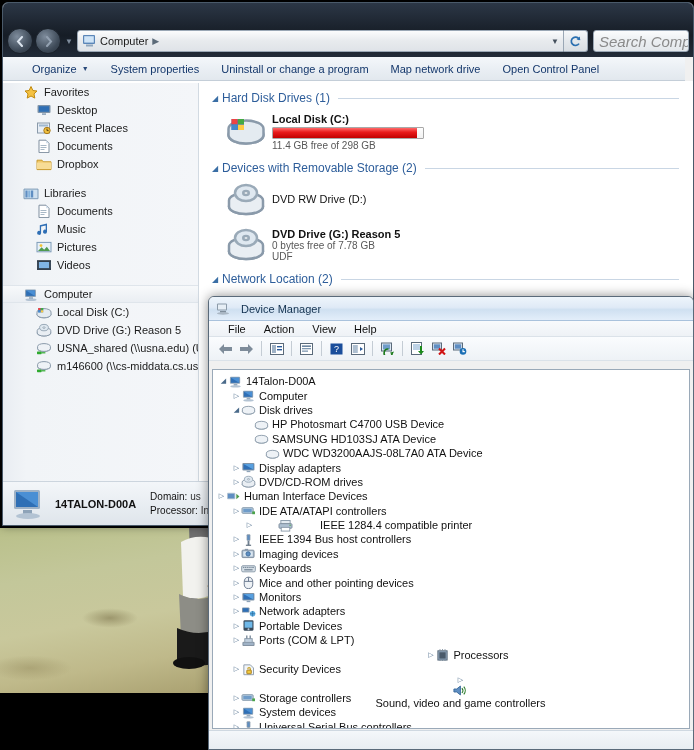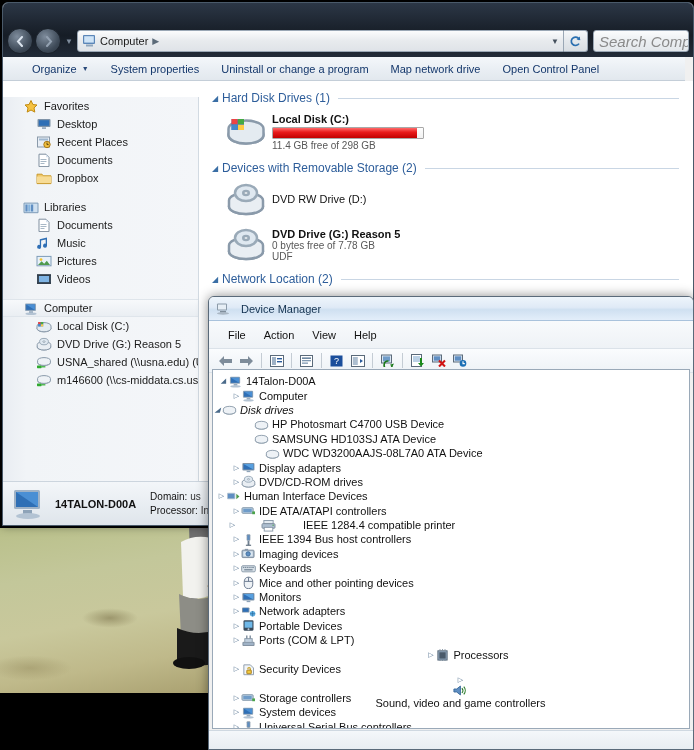--- a/index.html
+++ b/index.html
@@ -104,21 +104,21 @@
     display: flex; align-items: center; white-space: nowrap; cursor: default;
   }
   .tb-caret { font-size: 7px; margin-left: 5px; color: #2a4a7a; }
 
   
   #exp-body {
     position: absolute; left: 0; top: 78px; right: 0; bottom: 0;
     background: #fff;
   }
   #navpane {
-    position: absolute; left: 0; top: 16px; width: 196px; bottom: 0;
+    position: absolute; left: 0; top: 2px; width: 196px; bottom: 0;
     background: linear-gradient(90deg,#e9edf2 0%,#f1f4f7 12%,#f4f6f9 100%);
     border-right: 1px solid #d2dae2;
     overflow: hidden;
   }
   .nav-item {
     height: 18px; display: flex; align-items: center;
     font-size: 11px; color: #1b1b1b; white-space: nowrap; cursor: default;
   }
   .nav-item.root { padding-left: 20px; font-weight: normal; }
   .nav-item.child { padding-left: 33px; }
@@ -192,21 +192,21 @@
   #dm-title {
     height: 24px;
     background: linear-gradient(180deg,#eef5fb 0%,#dfeaf6 45%,#cfe0f1 55%,#e3eefa 100%);
     border-bottom: 1px solid #a9c2dc;
     display: flex; align-items: center; padding-left: 7px;
   }
   #dm-title .t {
     font-size: 11px; color: #12314f; margin-left: 11px; white-space: nowrap;
   }
   #dm-menu {
-    height: 28px;
+    height: 16px;
     background: linear-gradient(180deg,#f8fafc,#eef2f6);
     border-bottom: 1px solid #dbe2e9;
     display: flex; align-items: center; padding-left: 10px;
   }
   .dm-menu-item {
     font-size: 11px; color: #111; padding: 0 9px; cursor: default; white-space: nowrap;
   }
   #dm-toolbar {
     height: 24px;
     background: linear-gradient(180deg,#fafcfe,#eef2f6);
@@ -672,21 +672,21 @@
           <span class="tr-exp">▷</span>
           <span class="tr-ico"><svg viewBox="0 0 16 14" width="15" height="13">
               <rect x="2" y="2" width="11" height="7.4" rx="1" fill="#8ea3b8"></rect>
               <rect x="3.1" y="3" width="8.8" height="5.4" fill="#2f6fb5"></rect>
               <path d="M3.1 3 h8.8 v5.4 z" fill="#4a8fd4"></path>
               <rect x="6" y="9.8" width="4" height="1.6" fill="#8ea3b8"></rect>
               <ellipse cx="8" cy="12.3" rx="5.6" ry="1.2" fill="#b3c3d3"></ellipse>
             </svg></span>
           <span>Computer</span>
         </div>
-        <div class="tr" style=" font-style: italic;">
+        <div class="tr" style="padding-left: 19px;">
           <span class="tr-exp">◢</span>
           <span class="tr-ico"><svg viewBox="0 0 16 14" width="15" height="13">
               <ellipse cx="8" cy="9" rx="6.6" ry="3" fill="#d6dfe7" stroke="#8a9aaa"></ellipse>
               <path d="M1.4 6.6 a6.6 3 0 0 1 13.2 0 v2.4 a6.6 3 0 0 1 -13.2 0 z" fill="#eef2f6" stroke="#8a9aaa"></path>
             </svg></span>
           <span>Disk drives</span>
         </div>
         <div class="tr" style="padding-left: 32px;">
           <span class="tr-exp"></span>
           <span class="tr-ico"><svg viewBox="0 0 16 14" width="15" height="13">
@@ -742,21 +742,21 @@
         </div>
         <div class="tr" style="padding-left: 19px;">
           <span class="tr-exp">▷</span>
           <span class="tr-ico"><svg viewBox="0 0 16 14" width="15" height="13">
               <rect x="1" y="4" width="12" height="6" rx="1" fill="#bcd0e2" stroke="#7e94a8"></rect>
               <rect x="2.4" y="5.2" width="9" height="3.6" fill="#6f9cc9"></rect>
               <rect x="12" y="8" width="3" height="3" fill="#4aa34a"></rect>
             </svg></span>
           <span>IDE ATA/ATAPI controllers</span>
         </div>
-        <div class="tr" style="padding-left: 15px; gap: 24px;">
+        <div class="tr" style="padding-left: 32px; gap: 24px;">
           <span class="tr-exp">▷</span>
           <span class="tr-ico"><svg viewBox="0 0 16 14" width="15" height="13">
               <rect x="3" y="1.6" width="10" height="3.6" fill="#e4ebf1" stroke="#8a9aaa"></rect>
               <rect x="1" y="5" width="14" height="5" rx="1" fill="#aebfd0" stroke="#7e8e9e"></rect>
               <rect x="3.4" y="9" width="9.2" height="4" fill="#fff" stroke="#8a9aaa"></rect>
               <circle cx="13" cy="6.6" r=".8" fill="#4aa34a"></circle>
             </svg></span>
           <span>IEEE 1284.4 compatible printer</span>
         </div>
         <div class="tr" style="padding-left: 19px;">

